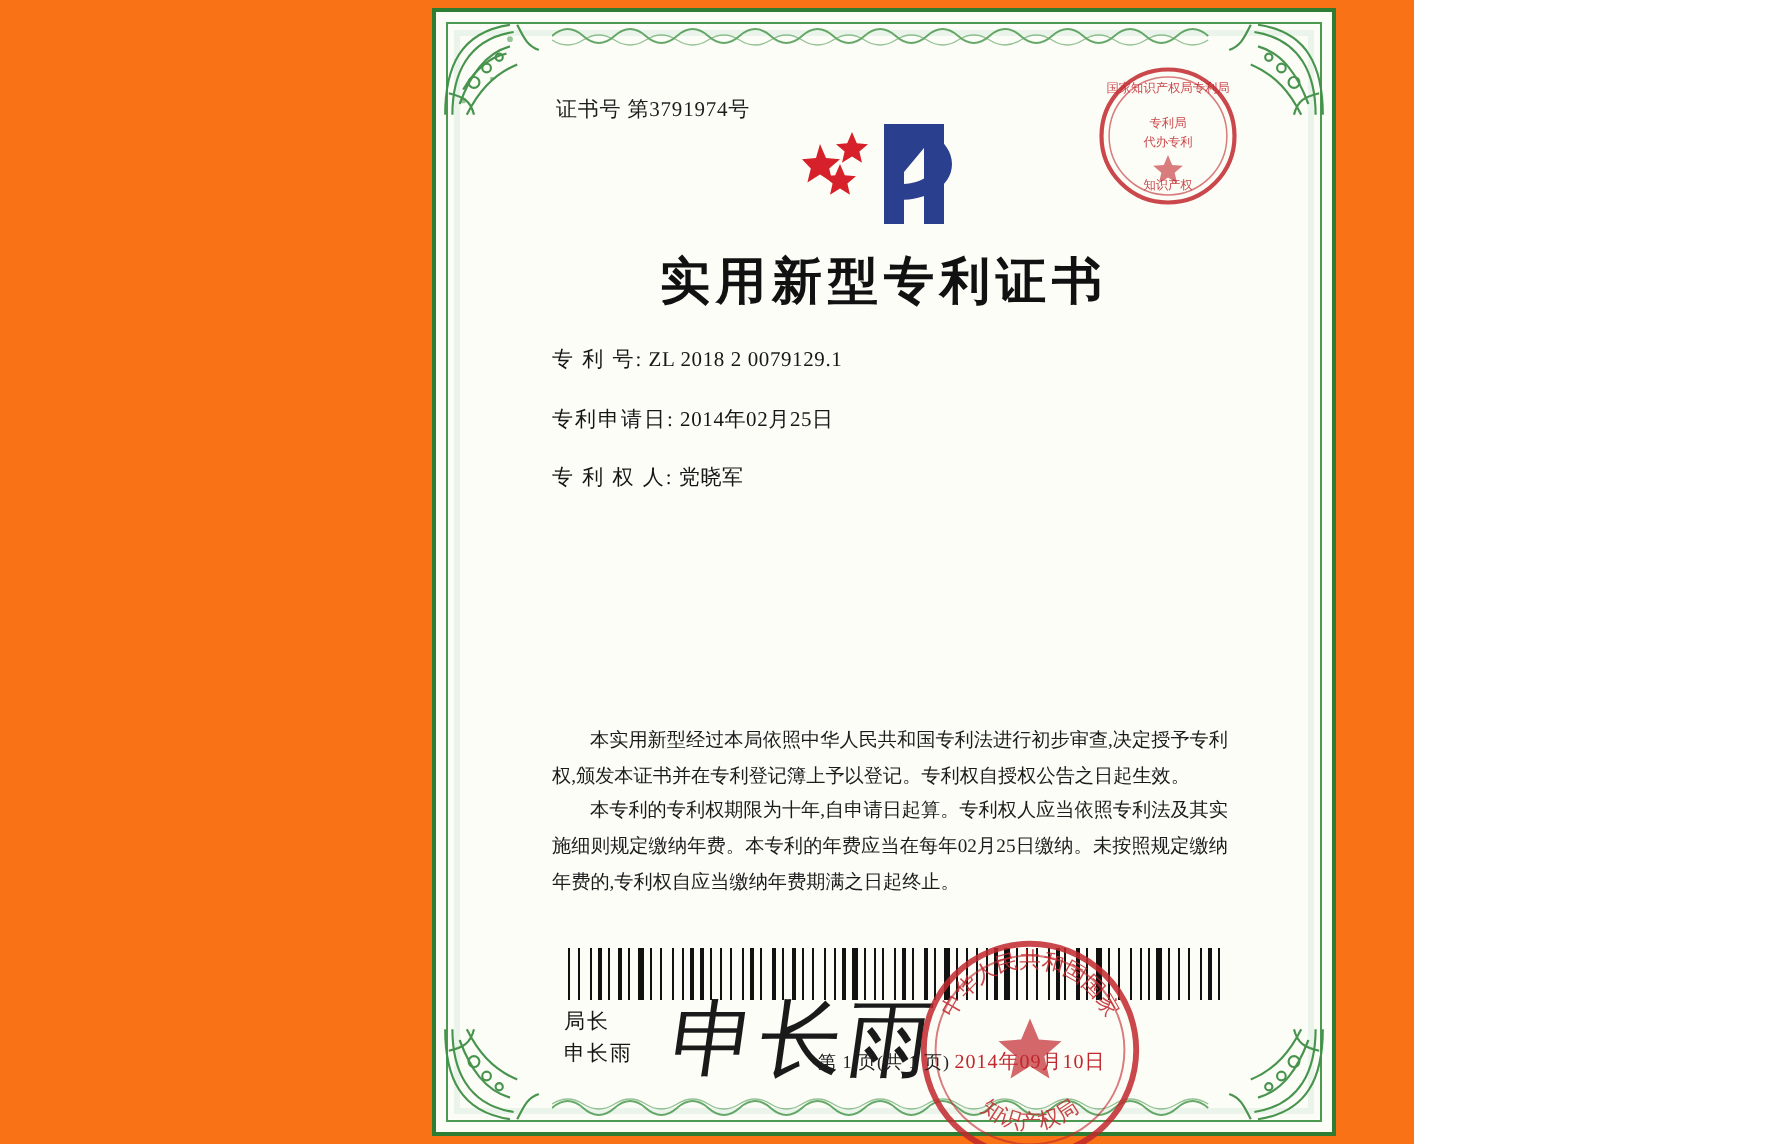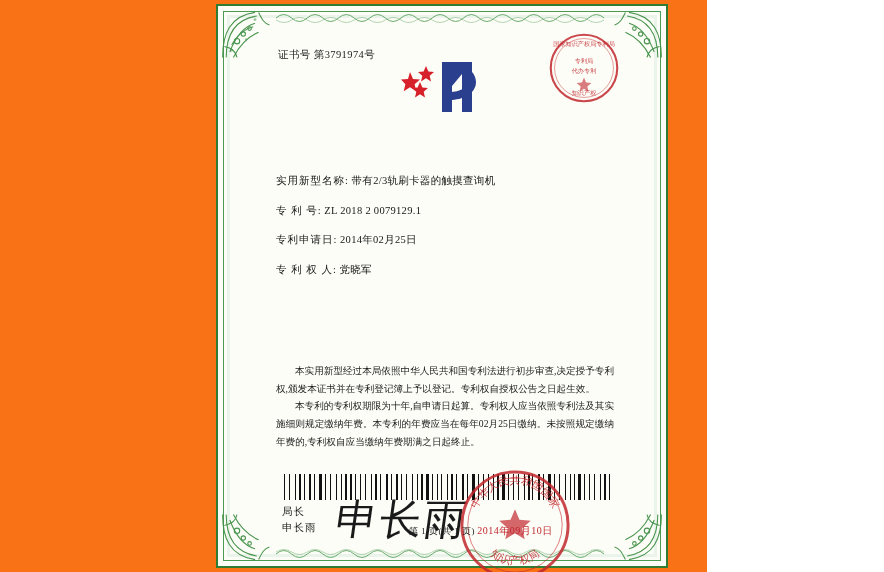--- a/index.html
+++ b/index.html
@@ -336,26 +336,23 @@
           <g fill="#d6202a">
             <path d="M4 22 l3 7 7 .6-5.4 4.6 1.7 7-6.3-3.9-6.3 3.9 1.7-7L-5 29.6l7-.6z" transform="translate(10,-6)"></path>
             <path d="M4 22 l2.4 5.6 5.6.5-4.3 3.7 1.3 5.6-5-3.1-5 3.1 1.3-5.6-4.3-3.7 5.6-.5z" transform="translate(26,-12)"></path>
             <path d="M4 22 l2.4 5.6 5.6.5-4.3 3.7 1.3 5.6-5-3.1-5 3.1 1.3-5.6-4.3-3.7 5.6-.5z" transform="translate(20,4)"></path>
           </g>
           <path d="M46 6 L46 56 L56 56 L56 30 L66 18 L66 56 L76 56 L76 6 Z" fill="#2b3f8f"></path>
           <path d="M46 6 C66 6 80 14 80 26 C80 38 66 44 54 44 L54 36 C64 36 71 32 71 25 C71 17 62 13 48 13 Z" fill="#2b3f8f"></path>
         </svg>
       </div>
 
+      <div class="doc-title">实用新型专利证书</div>
 
       <div class="fields">
-        <div class="field">
-          <span class="lbl">实用新型名称:</span>
-          <span class="val">带有2/3轨刷卡器的触摸查询机</span>
-        </div>
         <div class="field">
           <span class="lbl">专 利 号:</span>
           <span class="val">ZL 2018 2 0079129.1</span>
         </div>
         <div class="field">
           <span class="lbl">专利申请日:</span>
           <span class="val">2014年02月25日</span>
         </div>
         <div class="field">
           <span class="lbl">专 利 权 人:</span>

